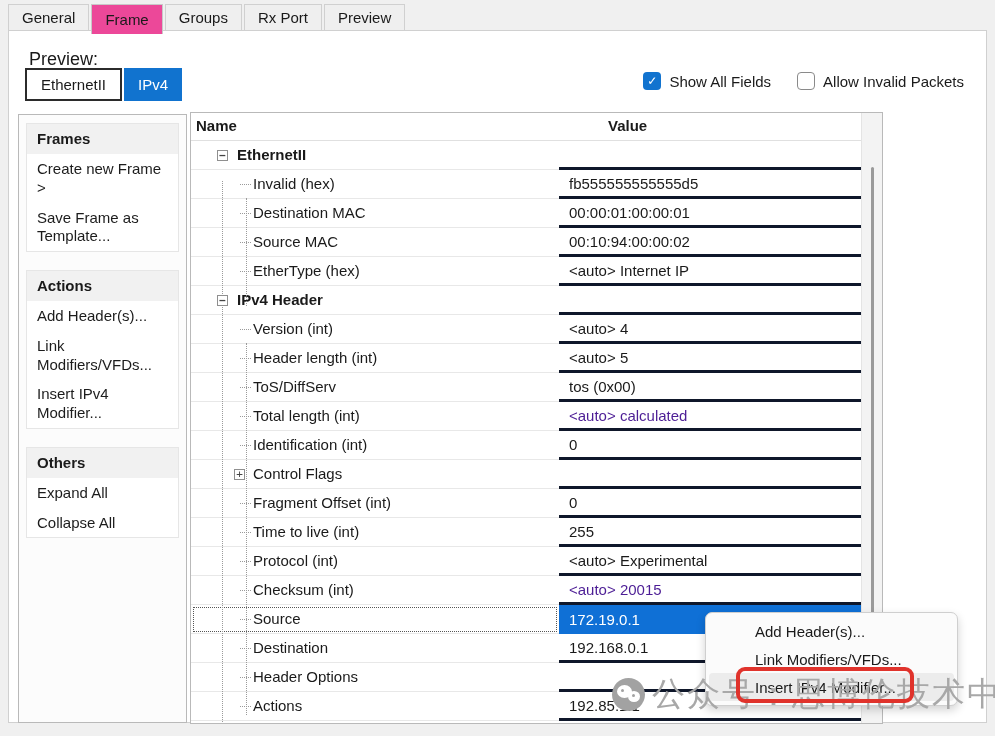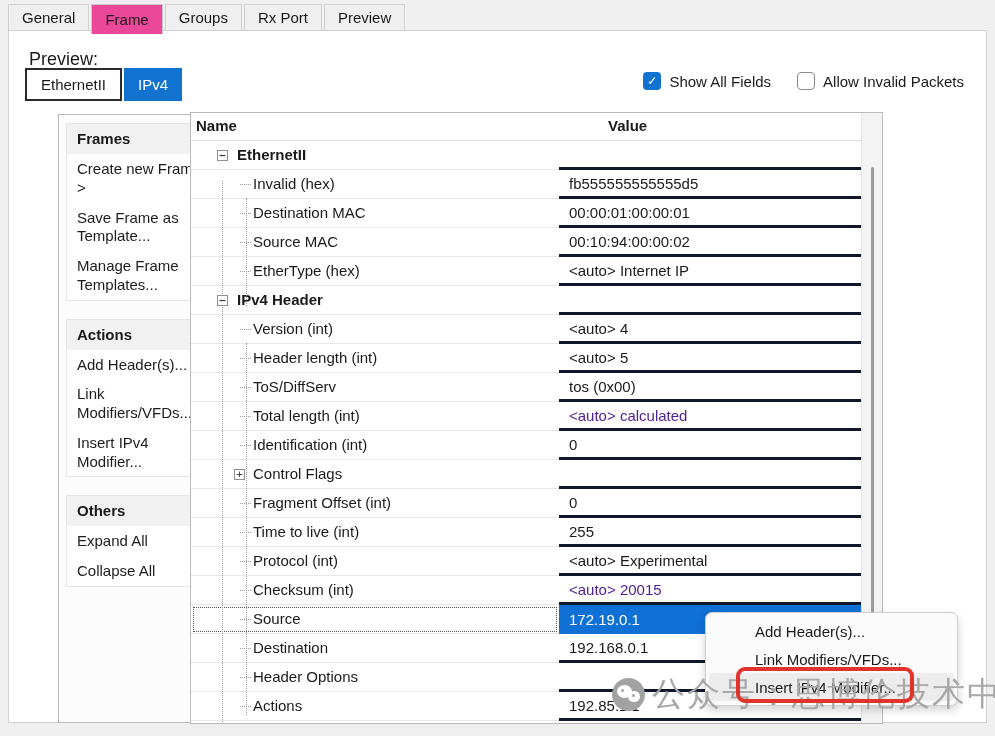--- a/index.html
+++ b/index.html
@@ -43,21 +43,21 @@
   .cbx {
     width:18px; height:18px; border-radius:4px; border:1px solid #8a8a8a; background:#ffffff;
     display:flex; align-items:center; justify-content:center;
     font-size:12px; color:#ffffff; line-height:1;
   }
   .cbx.checked { border:none; }
 
   
   .sidebar {
     position:absolute; left:9px; top:83px; width:169px; height:609px;
-    background:#fcfcfc; border:1px solid #b9b9b9; padding:8px 7px;margin-left:40px;
+    background:#fcfcfc; border:1px solid #b9b9b9; padding:8px 7px;
   }
   .side-section { border:1px solid #e6e6e6; background:#ffffff; margin-bottom:18px; }
   .side-title { background:#f1f1f1; font-weight:bold; font-size:15px; padding:6px 10px 7px; }
   .side-item { padding:6px 10px 5px; font-size:15px; color:#1c1c1c; cursor:pointer; line-height:1.25; }
 
   
   .grid {
     position:absolute; left:181px; top:81px; width:693px; height:612px;
     background:#ffffff; border:1px solid #b9b9b9; overflow:hidden;
   }
@@ -155,21 +155,20 @@
         <div class="cbx"></div>
         <div>Allow Invalid Packets</div>
       </div>
     </div>
 
   <div class="sidebar" id="sidebar">
       <div class="side-section">
         <div class="side-title">Frames</div>
         <div class="side-item">Create new Frame &gt;</div>
         <div class="side-item">Save Frame as Template...</div>
-        <div class="side-item">Manage Frame Templates...</div>
       </div>
       <div class="side-section">
         <div class="side-title">Actions</div>
         <div class="side-item">Add Header(s)...</div>
         <div class="side-item">Link Modifiers/VFDs...</div>
         <div class="side-item">Insert IPv4 Modifier...</div>
       </div>
       <div class="side-section">
         <div class="side-title">Others</div>
         <div class="side-item">Expand All</div>

